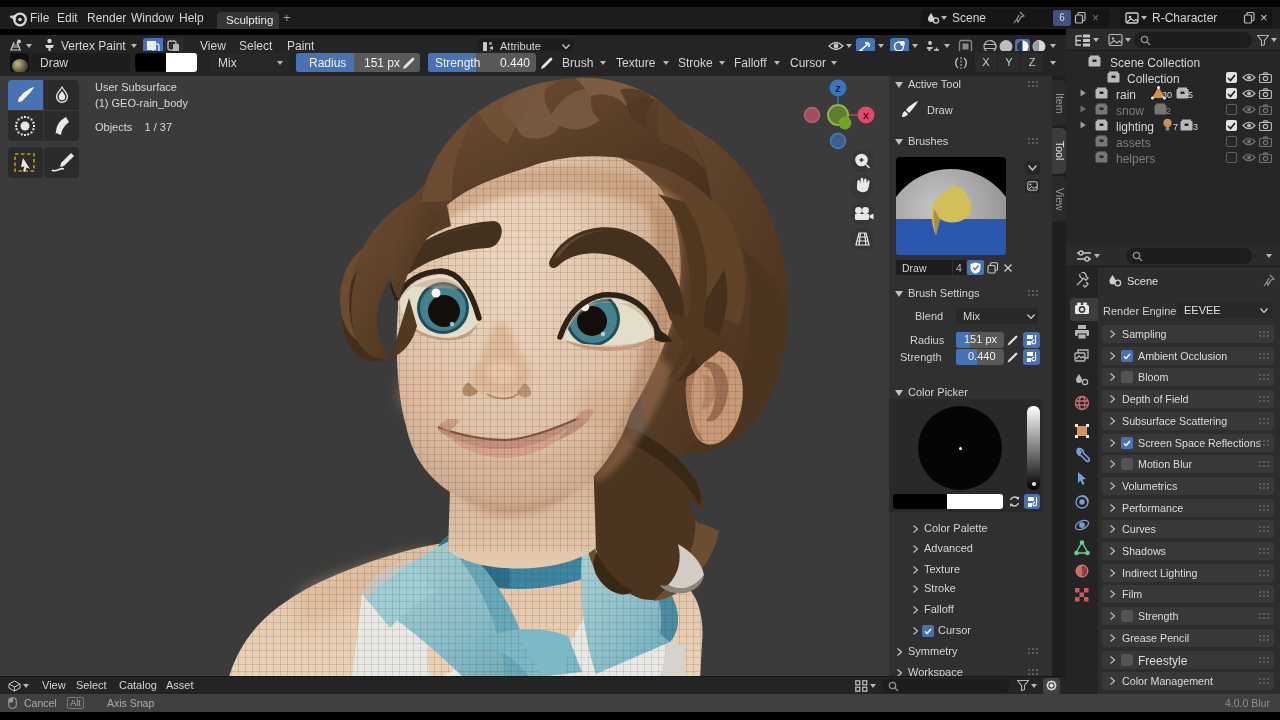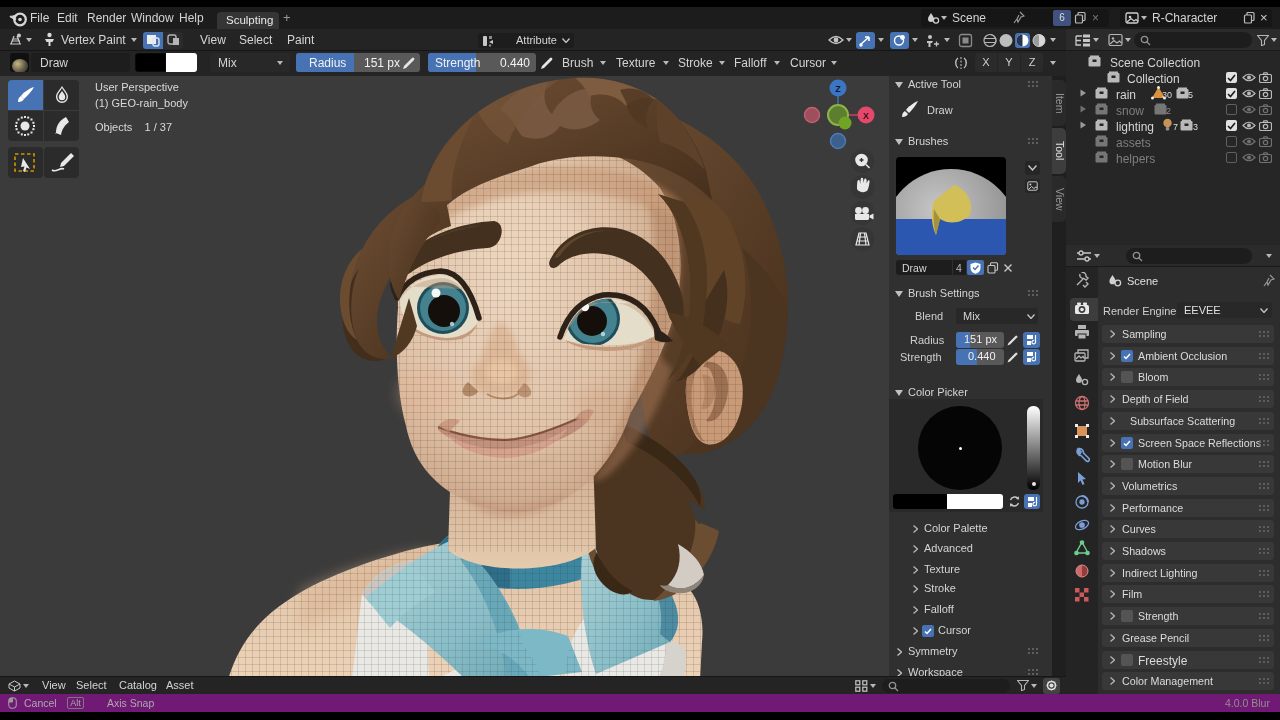--- a/index.html
+++ b/index.html
@@ -56,21 +56,21 @@
     </svg>
     <span class="caret abs" style="left:1141px;top:9px;"></span>
     <div class="abs txt" style="left:1152px;top:4px;">R-Character</div>
     <svg class="abs" style="left:1243px;top:4px" width="13" height="13" viewBox="0 0 13 13">
       <rect x="4" y="1.5" width="7" height="8" rx="1" fill="none" stroke="#bbb" stroke-width="1.2"></rect>
       <rect x="1.5" y="4" width="7" height="8" rx="1" fill="#161616" stroke="#bbb" stroke-width="1.2"></rect>
     </svg>
     <div class="abs txt" style="left:1260px;top:3px;color:#cfcfcf;font-size:13px;">×</div>
   </div>
 
-  <div class="abs" id="vph1" style="left:0;top:29px;width:1066px;height:22px;background:#242424;border-bottom:1px solid #161616;text-decoration:underline;">
+  <div class="abs" id="vph1" style="left:0;top:35px;width:1066px;height:22px;background:#242424;border-bottom:1px solid #161616;text-decoration:underline;">
 
     <svg class="abs" style="left:8px;top:3px" width="16" height="16" viewBox="0 0 16 16">
       <path d="M2 12 L13 12 M4 9 L12 9 M3 12 L6 4 M12 12 L9 4 M4.5 7 L11 7" stroke="#c8c8c8" stroke-width="1.2" fill="none"></path>
       <circle cx="11" cy="3.5" r="2" fill="#c8c8c8"></circle>
     </svg>
     <span class="caret abs" style="left:26px;top:9px;"></span>
 
     <svg class="abs" style="left:42px;top:3px" width="15" height="15" viewBox="0 0 15 15">
       <circle cx="7.5" cy="3" r="2.2" fill="#d8d8d8"></circle>
       <path d="M3 7 h9 l-1.5 3 h-2 v4 h-2 v-4 h-2 Z" fill="#d8d8d8"></path>
@@ -88,21 +88,21 @@
       <rect x="1" y="1" width="8" height="9" rx="2" fill="none" stroke="#b5b5b5" stroke-width="1.4"></rect>
       <rect x="6" y="4" width="6" height="7" fill="#b5b5b5"></rect>
     </svg>
     <div class="abs" style="left:478px;top:4px;width:96px;height:15px;background:#1d1d1d;border-radius:3px;"></div>
     <svg class="abs" style="left:482px;top:6px" width="13" height="12" viewBox="0 0 13 12">
       <rect x="1" y="1" width="4" height="10" rx="1" fill="#c8c8c8"></rect>
       <rect x="7" y="1" width="3" height="3" fill="#8a8a8a"></rect>
       <path d="M7 7 L11 5 L11 9 Z" fill="#c8c8c8"></path>
       <circle cx="8" cy="10.5" r="1.2" fill="#8a8a8a"></circle>
     </svg>
-    <div class="abs txt" style="left:500px;top:5px;font-size:11px;margin-left:16px;">Attribute</div>
+    <div class="abs txt" style="left:500px;top:5px;font-size:11px;">Attribute</div>
     <svg class="abs" style="left:562px;top:9px" width="8" height="5" viewBox="0 0 8 5">
         <path d="M0.5 0.5 L4 4.5 L7.5 0.5" stroke="#c8c8c8" stroke-width="1.3" fill="none"></path>
       </svg>
     <div class="abs txt" style="left:200px;top:4px;">View</div>
     <div class="abs txt" style="left:239px;top:4px;">Select</div>
     <div class="abs txt" style="left:287px;top:4px;">Paint</div>
 
     <svg class="abs" style="left:828px;top:4px" width="16" height="14" viewBox="0 0 16 14">
       <path d="M1 7 Q8 0 15 7 Q8 14 1 7 Z" fill="none" stroke="#c5c5c5" stroke-width="1.3"></path>
       <circle cx="8" cy="7" r="2.4" fill="#c5c5c5"></circle>
@@ -379,21 +379,21 @@
       <path d="M620 14 C632 10 646 14 654 24 C646 32 644 42 648 52 C636 48 628 38 626 26 Z" fill="#4f3722" opacity="0.8"></path>
       <path d="M478 36 C500 20 528 8 558 4 C534 22 516 44 508 68 C494 60 484 48 478 36 Z" fill="#75563b" opacity="0.7"></path>
       <path d="M658 24 C680 40 696 66 705 94 C692 80 676 70 660 66 C656 50 656 36 658 24 Z" fill="#5d4229"></path>
 
       <path d="M658 118 C678 138 688 168 690 202 C692 242 684 278 668 304 C686 288 700 262 706 232 C712 194 704 154 684 126 Z" fill="#50371f"></path>
       <path d="M684 126 C702 150 710 186 706 224 C714 238 726 246 740 248 C750 214 746 174 728 142 C714 122 698 114 684 126 Z" fill="#614428"></path>
       <path d="M706 224 C704 256 694 286 676 306 C692 302 708 286 718 262 C728 238 730 214 724 194 Z" fill="#45301d"></path>
       <path d="M668 236 C690 240 712 252 728 268 L700 290 C684 268 672 250 668 236 Z" fill="#50371f"></path>
     </svg>
     
-    <div class="abs txt" style="left:95px;top:5px;font-size:11px;color:#d9d9d9;">User Perspective</div>
+    <div class="abs txt" style="left:95px;top:5px;font-size:11px;color:#d9d9d9;">User Subsurface</div>
     <div class="abs txt" style="left:95px;top:21px;font-size:11px;color:#d9d9d9;">(1) GEO-rain_body</div>
     <div class="abs txt" style="left:95px;top:45px;font-size:11px;color:#d9d9d9;">Objects&nbsp;&nbsp;&nbsp;&nbsp;1 / 37</div>
     
     <div class="abs" style="left:8px;top:4px;width:35px;height:30px;background:#4772b3;border-radius:4px 0 0 0;"></div>
     <div class="abs" style="left:44px;top:4px;width:35px;height:30px;background:#2b2b2b;border-radius:0 4px 0 0;"></div>
     <div class="abs" style="left:8px;top:35px;width:35px;height:30px;background:#2b2b2b;border-radius:0 0 0 4px;"></div>
     <div class="abs" style="left:44px;top:35px;width:35px;height:30px;background:#2b2b2b;border-radius:0 0 4px 0;"></div>
     <div class="abs" style="left:8px;top:71px;width:35px;height:31px;background:#2b2b2b;border-radius:4px;"></div>
     <div class="abs" style="left:44px;top:71px;width:35px;height:31px;background:#2b2b2b;border-radius:4px;"></div>
     <svg class="abs" style="left:14px;top:9px" width="23" height="20" viewBox="0 0 23 20">
@@ -1090,21 +1090,21 @@
           <circle cx="10" cy="2" r="1"></circle>
           <circle cx="2" cy="6" r="1"></circle>
           <circle cx="6" cy="6" r="1"></circle>
           <circle cx="10" cy="6" r="1"></circle>
         </g>
       </svg>
     <div class="abs" style="left:36px;top:166.8px;width:172px;height:18px;background:#383838;border-radius:3px;"></div>
     <svg class="abs" style="left:44px;top:171.8px" width="5" height="8" viewBox="0 0 5 8">
         <path d="M0.5 0.5 L4.5 4 L0.5 7.5" stroke="#b5b5b5" stroke-width="1.3" fill="none"></path>
       </svg>
-    <div class="abs txt" style="left:56px;top:169.8px;font-size:10.7px;color:#dcdcdc;margin-left:8px;">Subsurface Scattering</div>
+    <div class="abs txt" style="left:56px;top:169.8px;font-size:10.7px;color:#dcdcdc;">Subsurface Scattering</div>
     <svg class="abs" style="left:192px;top:171.8px" width="12" height="8" viewBox="0 0 12 8">
         <g fill="#6a6a6a">
           <circle cx="2" cy="2" r="1"></circle>
           <circle cx="6" cy="2" r="1"></circle>
           <circle cx="10" cy="2" r="1"></circle>
           <circle cx="2" cy="6" r="1"></circle>
           <circle cx="6" cy="6" r="1"></circle>
           <circle cx="10" cy="6" r="1"></circle>
         </g>
       </svg>
@@ -1290,21 +1290,21 @@
           <circle cx="2" cy="2" r="1"></circle>
           <circle cx="6" cy="2" r="1"></circle>
           <circle cx="10" cy="2" r="1"></circle>
           <circle cx="2" cy="6" r="1"></circle>
           <circle cx="6" cy="6" r="1"></circle>
           <circle cx="10" cy="6" r="1"></circle>
         </g>
       </svg>
   </div>
 
-  <div class="abs" id="statusbar" style="left:0;top:694px;width:1280px;height:18px;background:#701a75;">
+  <div class="abs" id="statusbar" style="left:0;top:694px;width:1280px;height:18px;background:#404040;">
     <svg class="abs" style="left:8px;top:3px" width="9" height="12" viewBox="0 0 9 12">
       <rect x="0.7" y="0.7" width="7.6" height="10.6" rx="3.5" fill="none" stroke="#9a9a9a" stroke-width="1.1"></rect>
       <path d="M4.5 0.7 V5 M4.5 5 H0.7" stroke="#9a9a9a" stroke-width="1.1" fill="none"></path>
       <rect x="1" y="1" width="3.5" height="4" fill="#9a9a9a"></rect>
     </svg>
     <div class="abs txt" style="left:24px;top:3px;font-size:10.5px;color:#ababab;">Cancel</div>
     <div class="abs" style="left:67px;top:3px;width:17px;height:12px;border:1px solid #7a7a7a;border-radius:2px;color:#ababab;font-size:9px;text-align:center;line-height:11px;">Alt</div>
     <div class="abs txt" style="left:90px;top:3px;font-size:10.5px;color:#ababab;margin-left:17px;">Axis Snap</div>
     <div class="abs txt" style="left:1225px;top:3px;font-size:10.5px;color:#8f8f8f;">4.0.0 Blur</div>
   </div>

